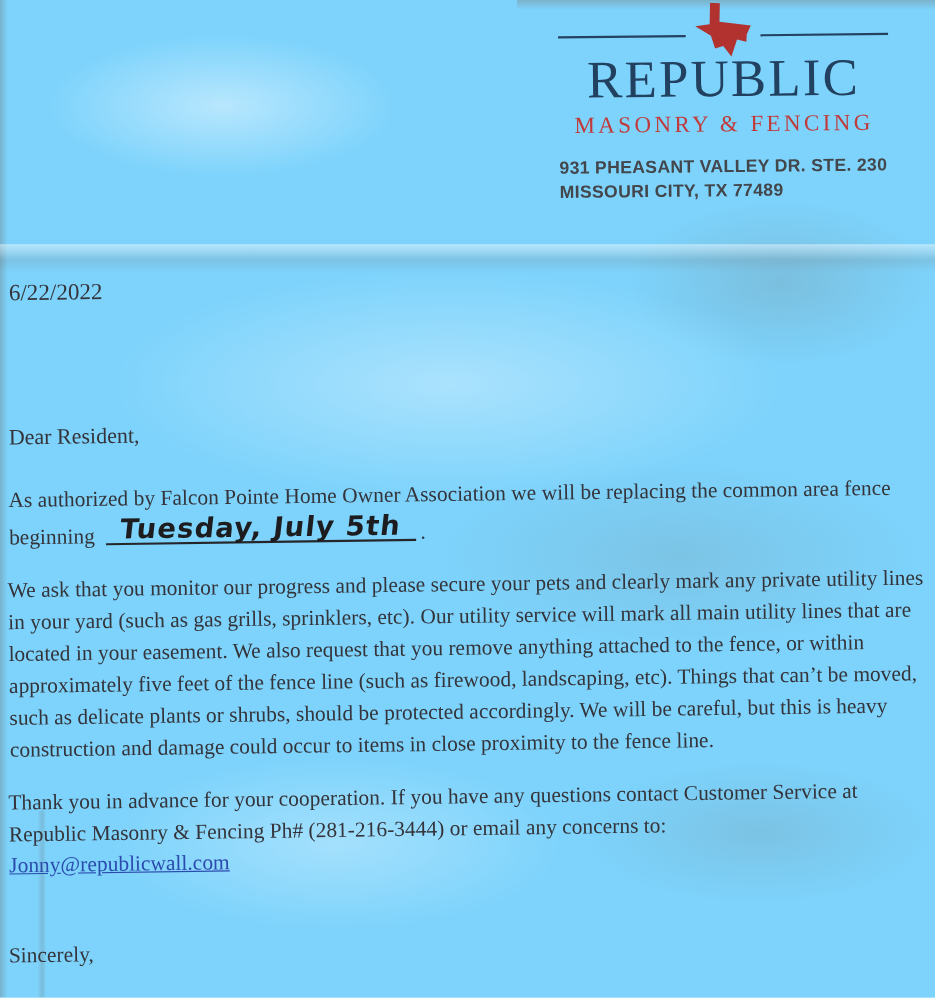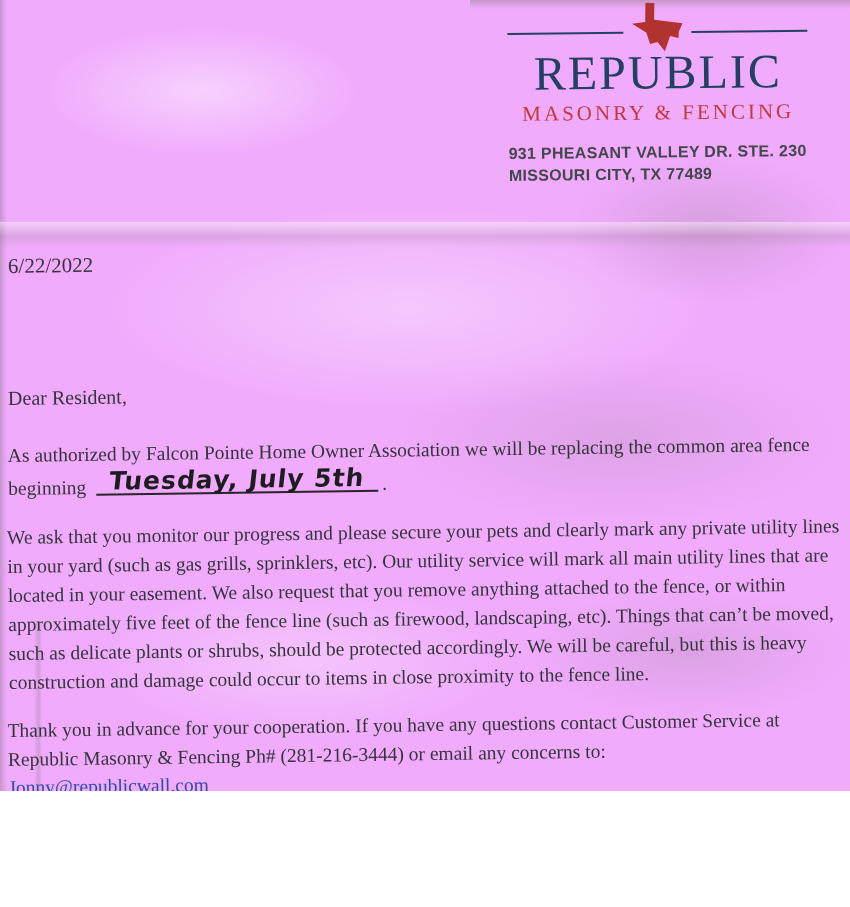--- a/index.html
+++ b/index.html
@@ -1,22 +1,22 @@
 <!DOCTYPE html>
 <html><head>
 <meta charset="utf-8">
 <style>
   html, body { margin: 0; padding: 0; }
   body { font-family: "Liberation Serif", serif; }
 
   .page {
     position: relative;
     width: 850px;
-    height: 791px;
-    background-color: #f0abfc;
+    height: 907px;
+    background-color: #7dd3fc;
     overflow: hidden;
   }
 
   
   .paper-texture {
     position: absolute;
     inset: 0;
     pointer-events: none;
     background-repeat: no-repeat;
     background-image:

